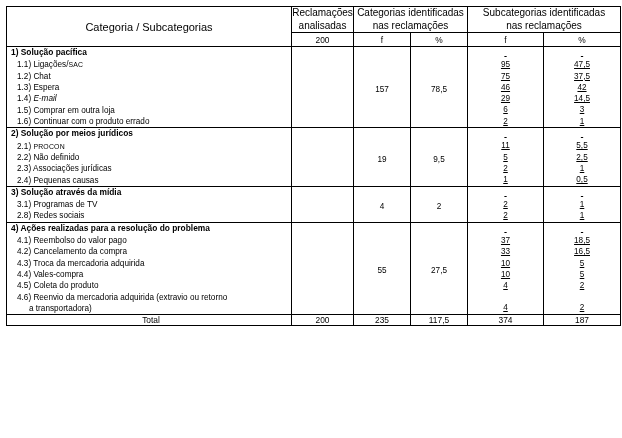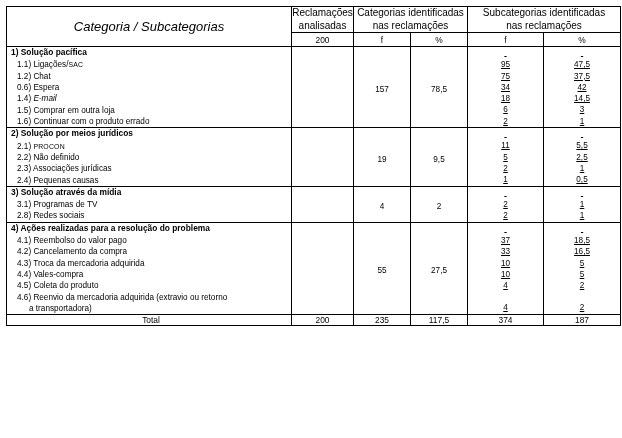--- a/index.html
+++ b/index.html
@@ -38,23 +38,22 @@
   .hdr {
     text-align: center;
     font-weight: bold;
     font-size: 10px;
     line-height: 1.25;
     padding: 4px 2px;
   }
   .hdr-cat {
     text-align: center;
     font-weight: bold;
-    font-size: 13px;
+    font-size: 11px;
     padding: 4px 2px;
-    font-style: italic;
   }
   .sub-f, .sub-p {
     text-align: center;
     font-weight: bold;
     font-size: 8.4px;
     padding: 3px 2px;
     height: 13px;
   }
   .count200 {
     text-align: center;
@@ -165,39 +164,39 @@
     <tbody>
 
       <tr>
         <td class="cat-block">
           <div class="cat-title">
             <span>1)</span>
             <span>Solução pacífica</span>
           </div>
           <div class="sub-line"><span>1.1) Ligações/</span><span class="smallcaps">SAC</span></div>
           <div class="sub-line">1.2) Chat</div>
-          <div class="sub-line">0.6) Espera</div>
+          <div class="sub-line">1.3) Espera</div>
           <div class="sub-line"><span>1.4) </span><em>E-mail</em></div>
           <div class="sub-line">1.5) Comprar em outra loja</div>
           <div class="sub-line">1.6) Continuar com o produto errado</div>
         </td>
         <td class="num-col"></td>
         <td class="num-col">
             <span class="pad-top">157</span>
           </td>
         <td class="num-col">
             <span class="pad-top">78,5</span>
           </td>
         <td class="num-col">
           <ul class="numlist">
             <li class="spacer-title">&nbsp;</li>
             <li>95</li>
             <li>75</li>
-            <li>34</li>
-            <li>18</li>
+            <li>46</li>
+            <li>29</li>
             <li>6</li>
             <li>2</li>
           </ul>
         </td>
         <td class="num-col">
           <ul class="numlist">
             <li class="spacer-title">&nbsp;</li>
             <li>47,5</li>
             <li>37,5</li>
             <li>42</li>

